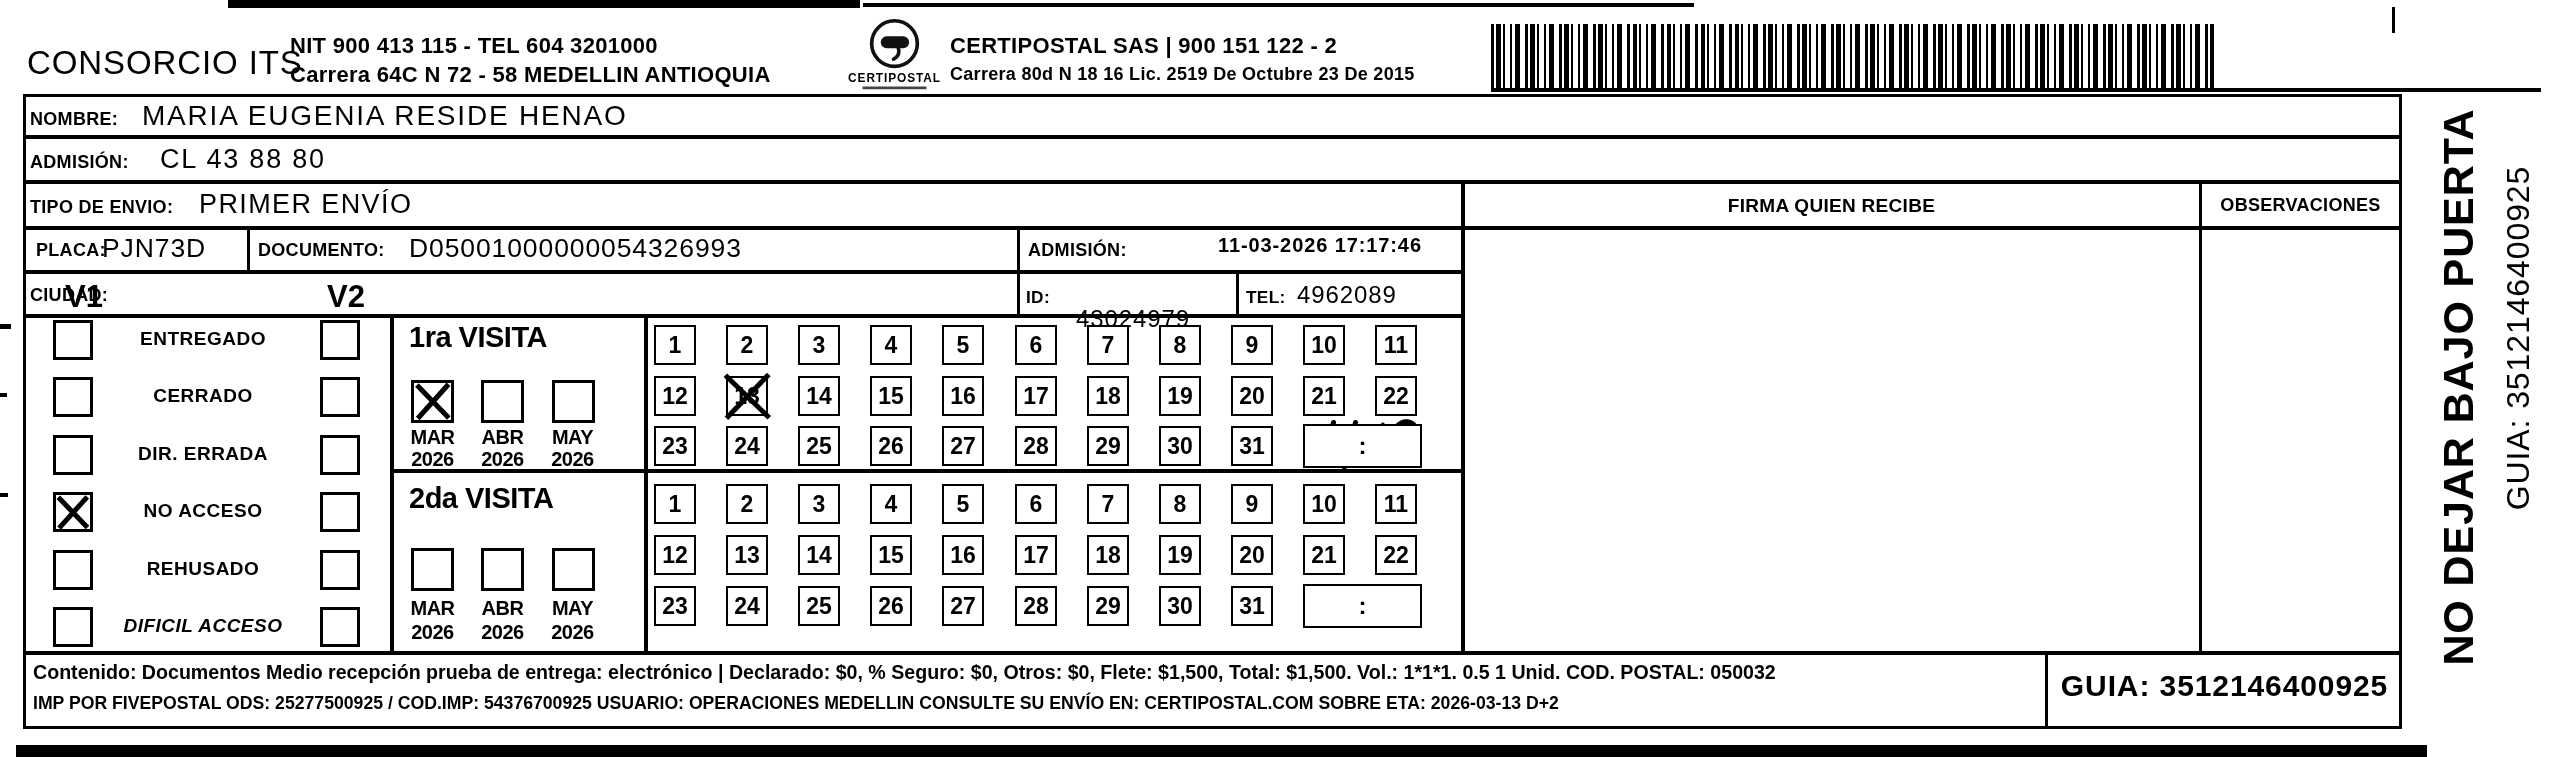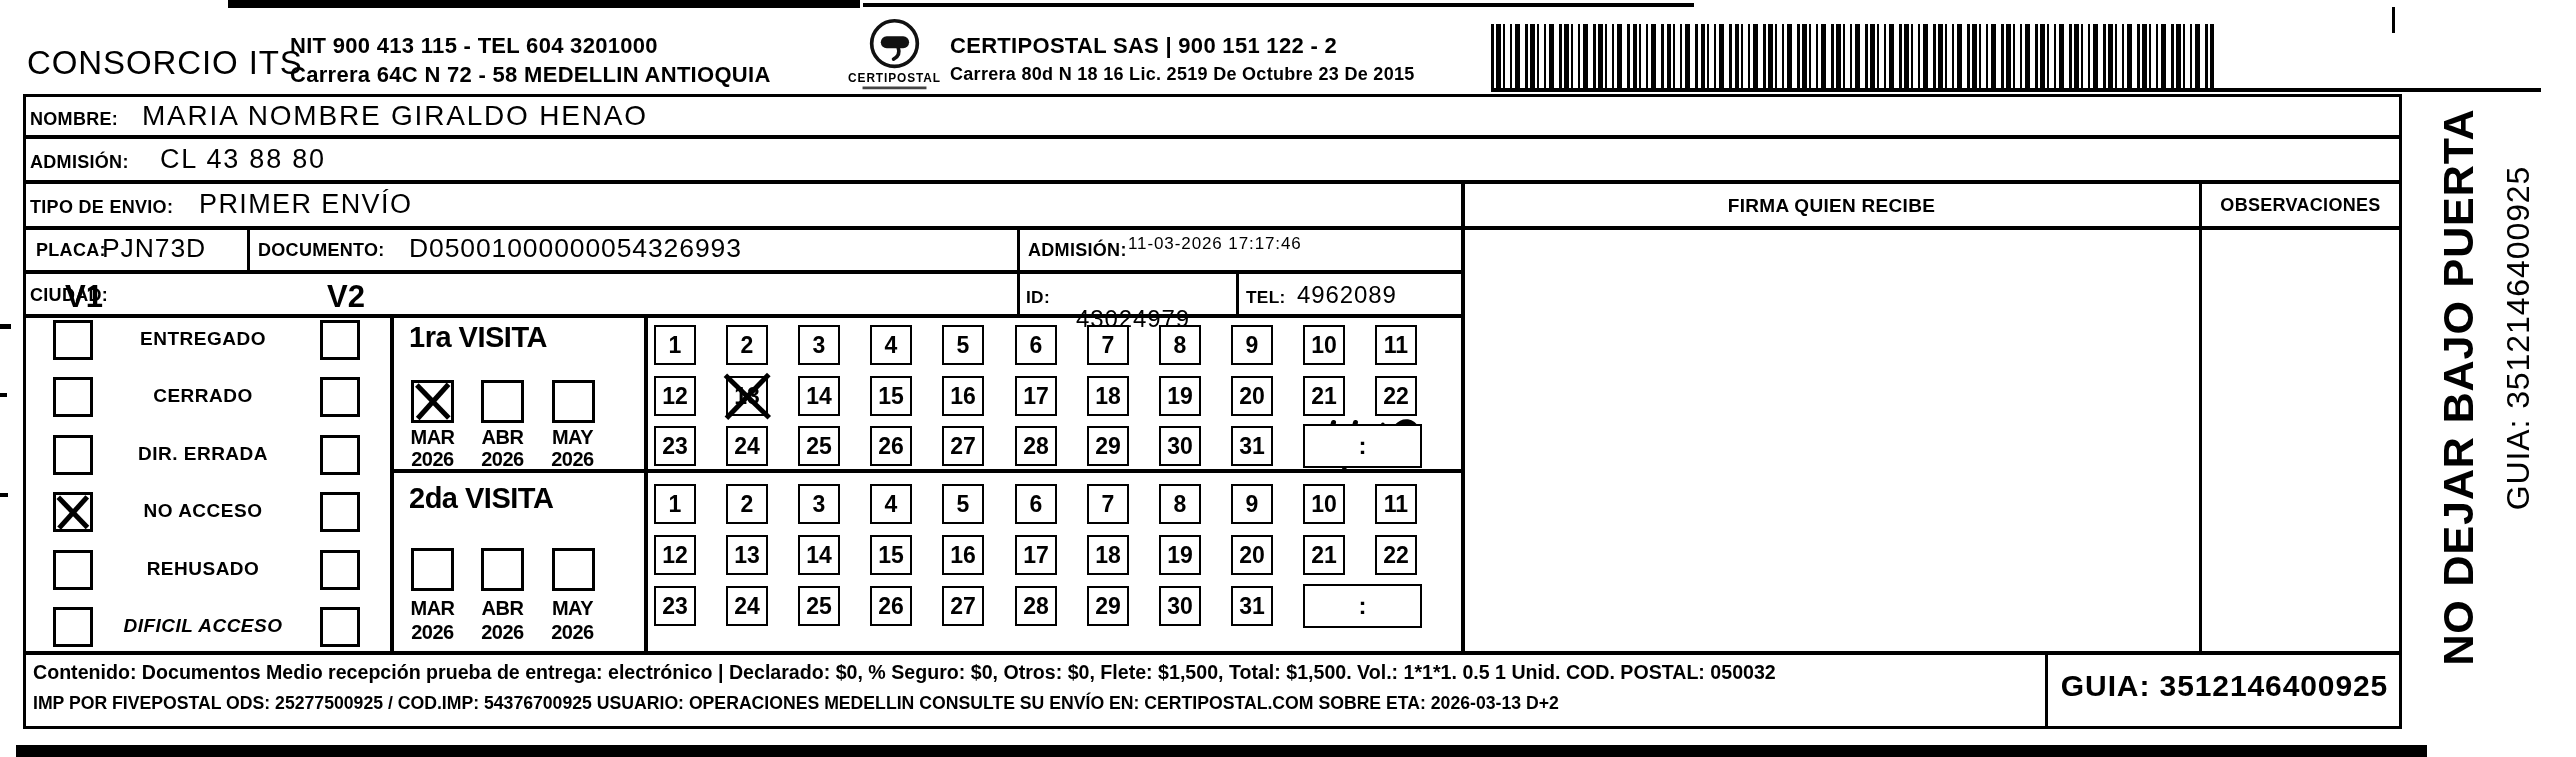--- a/index.html
+++ b/index.html
@@ -60,34 +60,34 @@
 
   <div class="lbl" style="left:950px;top:33px;font-size:22px;">CERTIPOSTAL SAS | 900 151 122 - 2</div>
   <div class="lbl" style="left:950px;top:64px;font-size:18px;">Carrera 80d N 18 16  Lic. 2519 De Octubre 23 De 2015</div>
 
   <div class="barcode"></div>
   <div class="line" style="left:1491px;top:88px;width:1050px;height:3.7px;"></div>
 
   <div class="outer"></div>
 
   <div class="lbl" style="left:30px;top:109px;">NOMBRE:</div>
-  <div class="val" style="left:142px;top:100px;font-size:28px;letter-spacing:1.8px;">MARIA NOMBRE GIRALDO HENAO</div>
+  <div class="val" style="left:142px;top:100px;font-size:28px;letter-spacing:1.8px;">MARIA EUGENIA RESIDE HENAO</div>
 
   <div class="lbl" style="left:30px;top:152px;">ADMISIÓN:</div>
   <div class="val" style="left:160px;top:144px;font-size:27px;letter-spacing:1.8px;">CL 43 88 80</div>
 
   <div class="lbl" style="left:30px;top:197px;">TIPO DE ENVIO:</div>
   <div class="val" style="left:199px;top:189px;font-size:27px;letter-spacing:1.4px;">PRIMER ENVÍO</div>
 
   <div class="lbl" style="left:36px;top:240px;">PLACA:</div>
   <div class="val" style="left:102px;top:233px;font-size:26.5px;">PJN73D</div>
   <div class="lbl" style="left:258px;top:240px;">DOCUMENTO:</div>
   <div class="val" style="left:409px;top:233px;font-size:26.5px;">D05001000000054326993</div>
   <div class="lbl" style="left:1028px;top:240px;">ADMISIÓN:</div>
-  <div class="val" style="left:1128px;top:234px;font-size:17px;">11-03-2026 17:17:46</div>
+  <div class="val" style="left:1218px;top:234px;font-size:20px;font-weight:bold;">11-03-2026 17:17:46</div>
 
   <div class="lbl" style="left:30px;top:285px;">CIUDAD:</div>
   <div class="lbl" style="left:1026px;top:287px;font-size:17.3px;">ID:</div>
   <div class="val" style="left:1076px;top:281px;font-size:24px;margin-top:24px;">43024979</div>
   <div class="lbl" style="left:1246px;top:287px;font-size:17.3px;">TEL:</div>
   <div class="val" style="left:1297px;top:281px;font-size:24px;">4962089</div>
 
   <div class="colhead" style="left:1464px;top:195px;width:735px;">FIRMA QUIEN RECIBE</div>
   <div class="colhead" style="left:2199px;top:195px;width:203px;font-size:18px;">OBSERVACIONES</div>
   <div class="area" style="left:1465px;top:229px;width:732px;height:422px;"></div>

